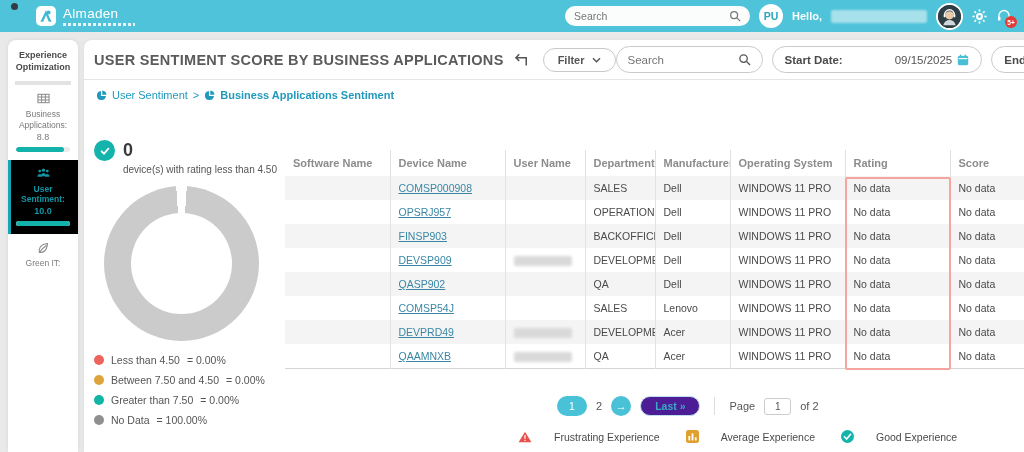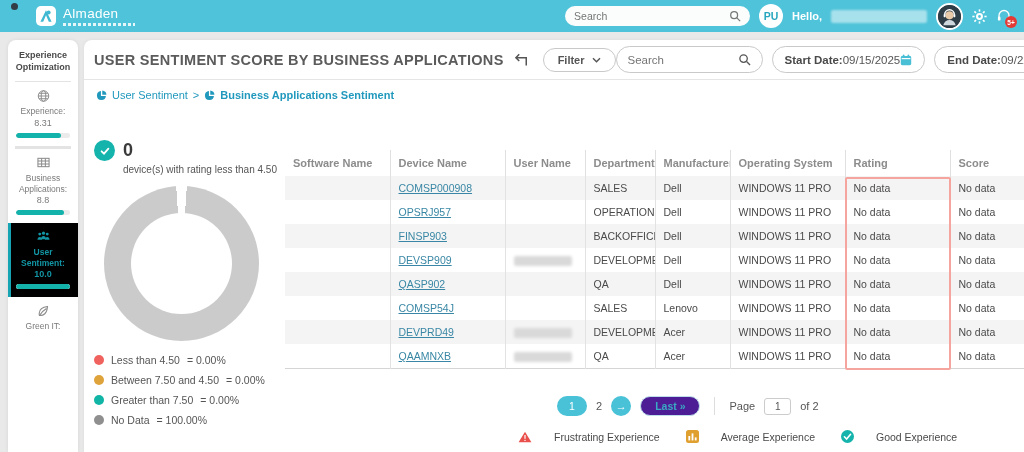--- a/index.html
+++ b/index.html
@@ -56,21 +56,21 @@
   .back-btn { margin:0 12px 0 10px; display:flex; cursor:pointer; }
   .filter-btn { border:1px solid #c9c9c9; border-radius:14px; padding:5px 14px; background:#fff;
                 font-size:11px; font-weight:bold; color:#555; display:flex; align-items:center; gap:7px;
                 font-family:inherit; }
   .pt-right { margin-left:auto; display:flex; align-items:center; gap:9px; padding-right:2px; }
   .m-search { border:1px solid #c9c9c9; border-radius:15px; height:27px; width:147px;
               display:flex; align-items:center; padding:0 11px; }
   .m-search input { border:none; outline:none; flex:1; font-size:11.5px; color:#555;
                     background:transparent; font-family:inherit; min-width:0; }
   .date-pill { border:1px solid #c9c9c9; border-radius:15px; height:27px; display:flex;
-               align-items:center; padding:0 12px; font-size:11.5px; color:#4a4a4a;
+               align-items:center; gap:5px; padding:0 12px; font-size:11.5px; color:#4a4a4a;
                font-weight:bold; background:#fff; font-family:inherit; white-space:nowrap; }
   .tool-icon { display:flex; cursor:pointer; }
 
   .crumbs { display:flex; align-items:center; gap:5px; padding:9px 12px; font-size:11px; color:#2199bd; }
   .crumb-current { font-weight:bold; }
 
   
   .summary { position:absolute; left:10px; top:100px; width:215px; }
   .sum-head { display:flex; align-items:center; gap:8px; }
   .check-badge { width:21px; height:21px; border-radius:50%; background:#14b3ac;
@@ -180,36 +180,20 @@
         </svg>
       <span class="badge">5+</span>
     </span>
   </div>
 </div>
 
 <div class="sidebar">
   <div class="sb-title">Experience Optimization</div>
   <div class="sb-div"></div>
 
-  <div class="sb-item">
-    <span class="sb-icon">
-        <svg width="15" height="14" viewBox="0 0 16 16" fill="none" stroke="#8a8a8a" stroke-width="1.1">
-          <circle cx="8" cy="8" r="6"></circle>
-          <ellipse cx="8" cy="8" rx="2.6" ry="6"></ellipse>
-          <line x1="2" y1="8" x2="14" y2="8"></line>
-          <line x1="3" y1="4.9" x2="13" y2="4.9"></line>
-          <line x1="3" y1="11.1" x2="13" y2="11.1"></line>
-        </svg>
-      </span>
-    <div class="sb-label">Experience:</div>
-    <div class="sb-value">8.31</div>
-    <div class="sb-bar">
-        <div class="sb-fill" style="width: 83%;"></div>
-      </div>
-  </div>
   <div class="sb-div"></div>
 
   <div class="sb-div"></div>
 
   <div class="sb-div"></div>
 
   <div class="sb-item">
     <span class="sb-icon">
         <svg width="15" height="13" viewBox="0 0 16 14" fill="none" stroke="#8a8a8a" stroke-width="1.1">
           <rect x="2" y="2.5" width="12" height="9"></rect>
@@ -275,21 +259,21 @@
     <div class="pt-right">
       <div class="m-search">
         <input type="text" placeholder="Search" style="">
         <svg width="13" height="13" viewBox="0 0 14 14" fill="none" stroke="#555" stroke-width="1.4">
             <circle cx="6" cy="6" r="4"></circle>
             <line x1="9.2" y1="9.2" x2="13" y2="13"></line>
           </svg>
       </div>
       <button class="date-pill">
         <span>Start Date:</span>
-        <span style="font-weight:normal;color:#555;">09/15/2025</span>
+        <span style="font-weight:normal;color:#555;margin-left:47px;">09/15/2025</span>
         <svg width="12" height="12" viewBox="0 0 12 12">
             <rect x="0.8" y="2" width="10.4" height="9.2" rx="1.4" fill="#49bfd6"></rect>
             <rect x="2.8" y="0.4" width="1.6" height="3" rx="0.8" fill="#49bfd6"></rect>
             <rect x="7.6" y="0.4" width="1.6" height="3" rx="0.8" fill="#49bfd6"></rect>
             <rect x="1.6" y="4" width="8.8" height="1.2" fill="#fff"></rect>
           </svg>
       </button>
       <button class="date-pill">
         <span>End Date:</span>
         <span style="font-weight:normal;color:#555;">09/22/2025</span>

